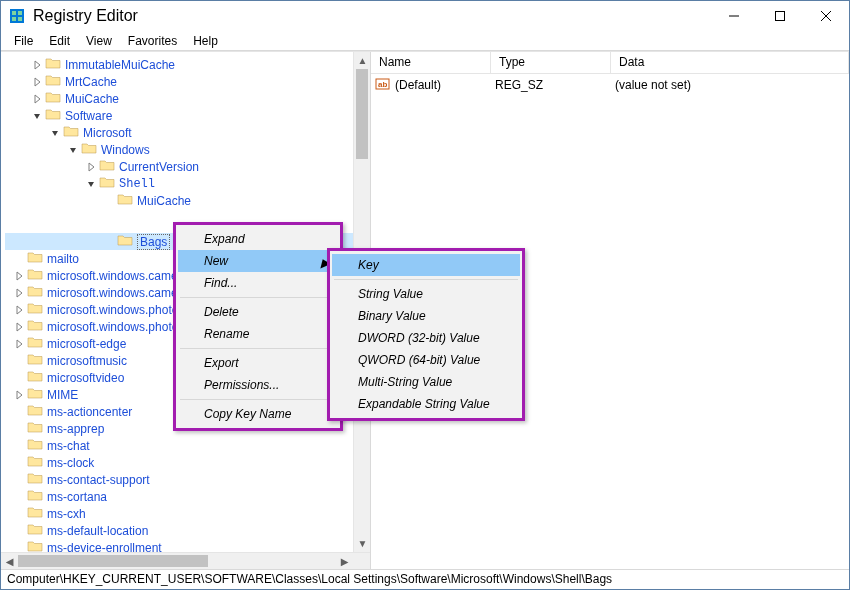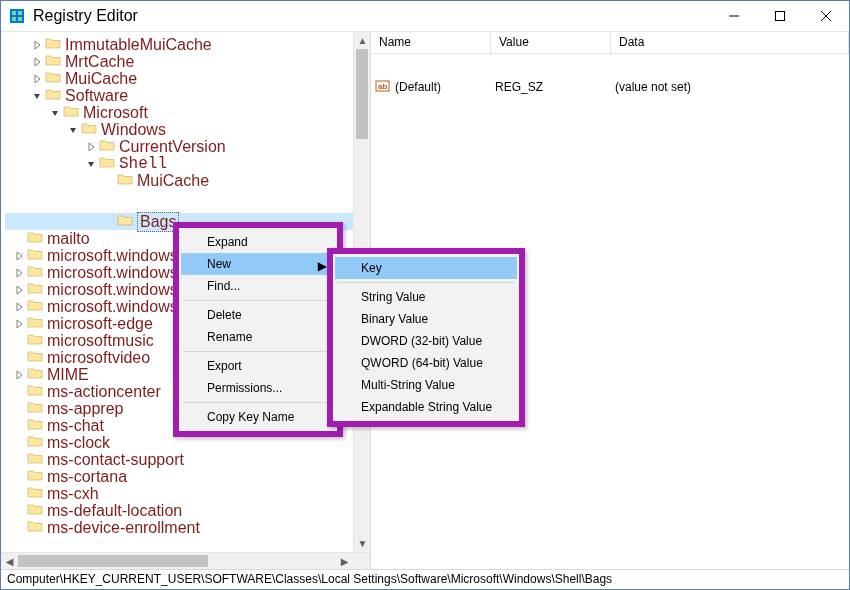--- a/index.html
+++ b/index.html
@@ -12,37 +12,37 @@
   .winbtn { width: 46px; height: 30px; display: flex; align-items: center; justify-content: center; color: #000; }
   .menubar { height: 20px; display: flex; align-items: center; padding: 0 5px; border-bottom: 1px solid #d9d9d9; }
   .menuitem { padding: 2px 8px; font-size: 12px; color: #000; }
   .content { flex: 1; display: flex; overflow: hidden; border-top: 1px solid #e5e5e5; }
   .tree-pane { width: 370px; border-right: 1px solid #d9d9d9; overflow: hidden; position: relative; }
   .tree-scroll { position: absolute; top:0; left:0; right:17px; bottom:17px; overflow: hidden; padding: 4px 0 0 4px;}
   .tree-row { display: flex; align-items: center; height: 17px; white-space: nowrap; }
   .expander { width: 12px; height: 12px; display: flex; align-items: center; justify-content: center; margin-right: 2px; color: #777; font-size: 10px;}
   .expander svg { display:block;}
   .folder-icon { width: 16px; height: 14px; margin-right: 4px; }
-  .tree-label { font-size: 16px; color: #7f1d1d; }
+  .tree-label { font-size: 12px; color: #1d4ed8; }
   .tree-row.selected { background: #cce8ff; }
   .tree-row.selected .tree-label { }
   .list-pane { flex: 1; display: flex; flex-direction: column; }
   .list-header { display: flex; height: 22px; border-bottom: 1px solid #e5e5e5; }
   .list-header-col { padding: 3px 8px; font-size: 12px; color: #000; border-right: 1px solid #e5e5e5; }
   .list-body { flex: 1; padding: 2px 4px; }
-  .list-row { display: flex; height: 18px; align-items: center; margin-top: 22px; }
+  .list-row { display: flex; height: 18px; align-items: center; }
   .val-icon { width: 16px; margin-right: 4px; }
   .statusbar { height: 20px; border-top: 1px solid #d9d9d9; padding: 2px 6px; font-size: 12px; color: #000; white-space: nowrap; overflow: hidden;}
   .scrollbar-v { position: absolute; top: 0; right: 0; bottom: 17px; width: 17px; background: #f0f0f0; border-left: 1px solid #e5e5e5;}
   .scrollbar-v .arrow { height: 17px; width: 17px; display:flex; align-items:center; justify-content:center; color:#606060; font-size:10px;}
   .scrollbar-v .thumb { position:absolute; left:2px; right:2px; top:17px; height:90px; background:#c2c2c2;}
   .scrollbar-h { position: absolute; left:0; right:0; bottom:0; height:17px; background:#f0f0f0; border-top:1px solid #e5e5e5;}
   .scrollbar-h .arrow { width:17px; height:17px; display:inline-flex; align-items:center; justify-content:center; color:#606060; font-size:10px;}
   .scrollbar-h .thumb-h { position:absolute; top:2px; bottom:2px; left:17px; width:190px; background:#c2c2c2;}
-  .context-menu { position: absolute; background: #f2f2f2; border: 6px solid #a21caf; box-shadow: 2px 2px 4px rgba(0,0,0,0.25); font-size: 12px; }
+  .context-menu { position: absolute; background: #f2f2f2; border: 3px solid #a21caf; box-shadow: 2px 2px 4px rgba(0,0,0,0.25); font-size: 12px; font-style: italic; }
   .context-menu .cm-item { height: 22px; display: flex; align-items: center; padding: 0 20px 0 26px; position:relative; }
   .context-menu .cm-item:hover, .context-menu .cm-item.highlight { background: #90c8f6; }
   .context-menu .cm-item.highlight { background: #91c9f7; }
   .context-menu .cm-sep { height: 1px; background: #d7d7d7; margin: 3px 2px; }
   .context-menu .arrow-r { position:absolute; right:8px; top:6px; }
   .cm1 { left: 173px; top: 222px; width: 170px; padding: 3px 2px;}
   .cm2 { left: 327px; top: 248px; width: 198px; padding: 3px 2px;}
   
   .folder-svg path { fill:#ffe79e; stroke:#b9964d; stroke-width:0.5;}
 </style>
@@ -73,20 +73,27 @@
         </svg>
       </div>
     <div class="winbtn winbtn-close">
         <svg width="10" height="10">
           <line x1="0" y1="0" x2="10" y2="10" stroke="currentColor" stroke-width="1"></line>
           <line x1="10" y1="0" x2="0" y2="10" stroke="currentColor" stroke-width="1"></line>
         </svg>
       </div>
   </div>
 
+  <div class="menubar">
+    <div class="menuitem">File</div>
+    <div class="menuitem">Edit</div>
+    <div class="menuitem">View</div>
+    <div class="menuitem">Favorites</div>
+    <div class="menuitem">Help</div>
+  </div>
 
   <div class="content">
     <div class="tree-pane">
       <div class="tree-scroll" id="tree-scroll">
           <div class="tree-row" style="padding-left: 26px;">
             <span class="expander">
               <svg width="10" height="10">
                 <path d="M3 1 L8 5 L3 9 Z" fill="none" stroke="#808080" stroke-width="1"></path>
               </svg>
             </span>
@@ -345,21 +352,21 @@
       <div class="scrollbar-h">
         <div class="arrow">◀</div>
         <div class="thumb-h"></div>
         <div class="arrow" style="position:absolute;right:17px;top:0;">▶</div>
       </div>
     </div>
 
     <div class="list-pane">
       <div class="list-header">
         <div class="list-header-col" style="width:120px">Name</div>
-        <div class="list-header-col" style="width:120px">Value</div>
+        <div class="list-header-col" style="width:120px">Type</div>
         <div class="list-header-col" style="flex:1">Data</div>
       </div>
       <div class="list-body">
         <div class="list-row">
           <span class="val-icon">
             <svg width="16" height="16">
                 <rect x="1" y="3" width="13" height="10" fill="#fff" stroke="#c95b17"></rect>
                 <text x="3" y="11" font-size="8" fill="#c95b17" font-weight="bold">ab</text>
               </svg>
           </span>

